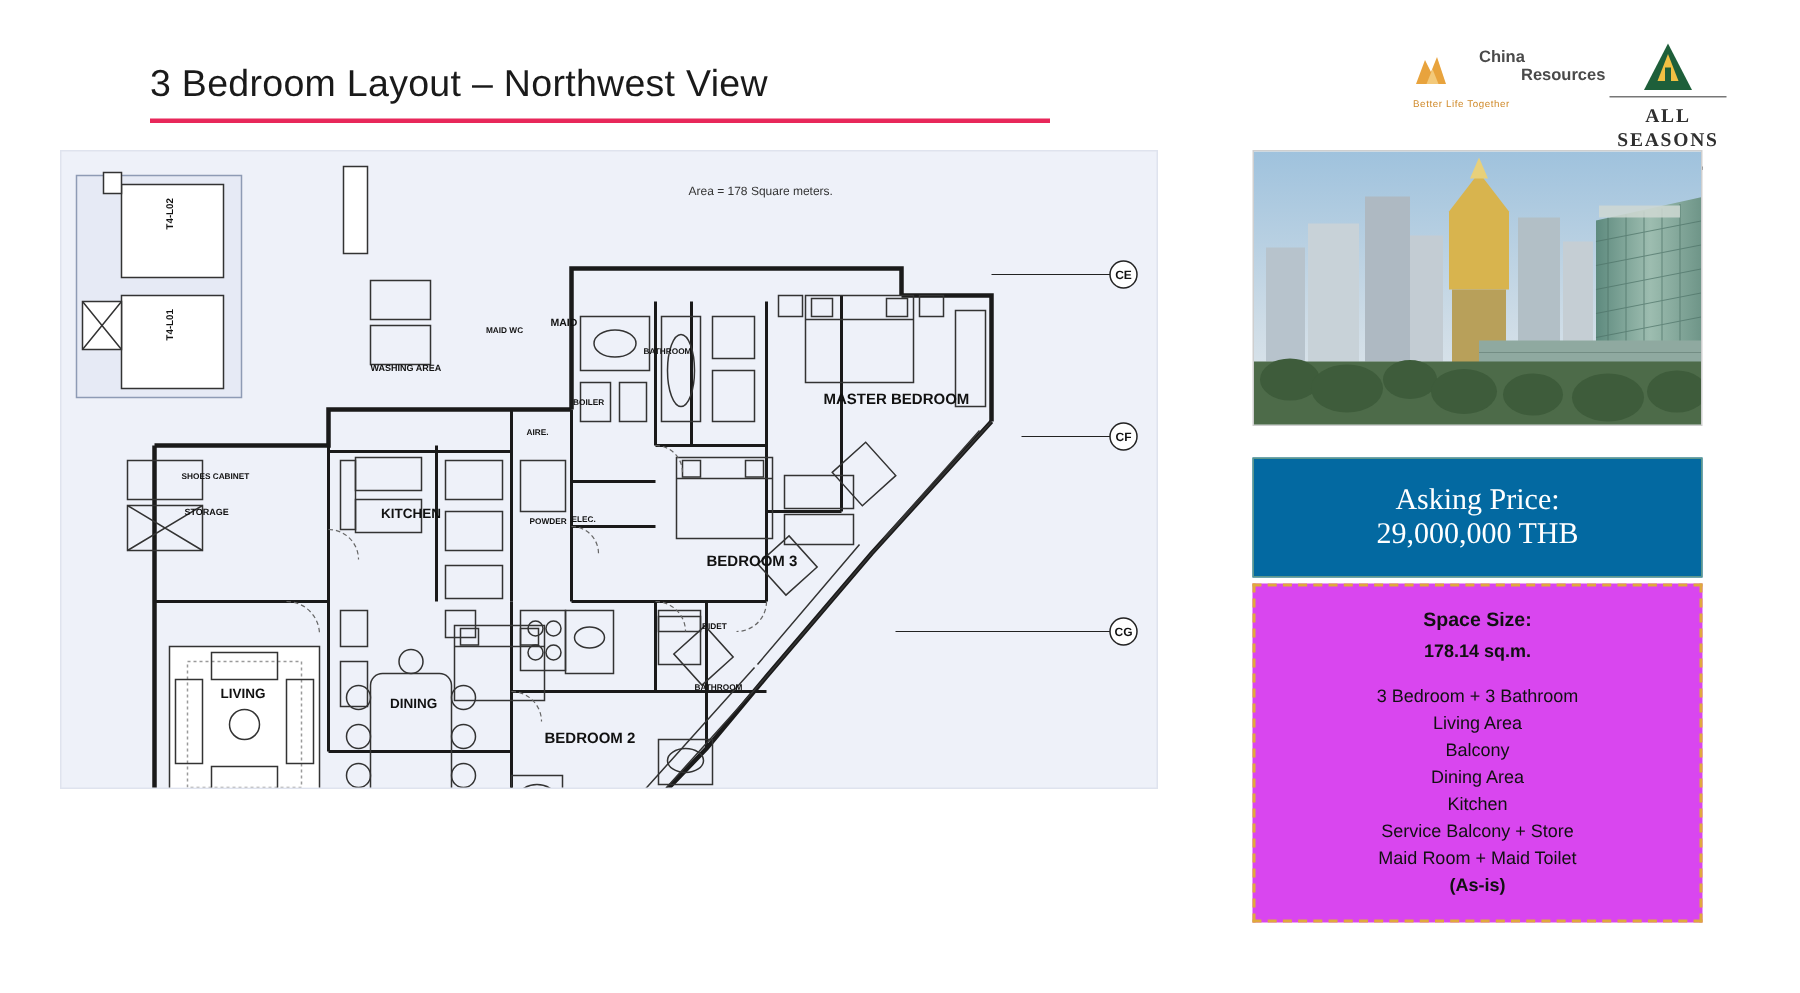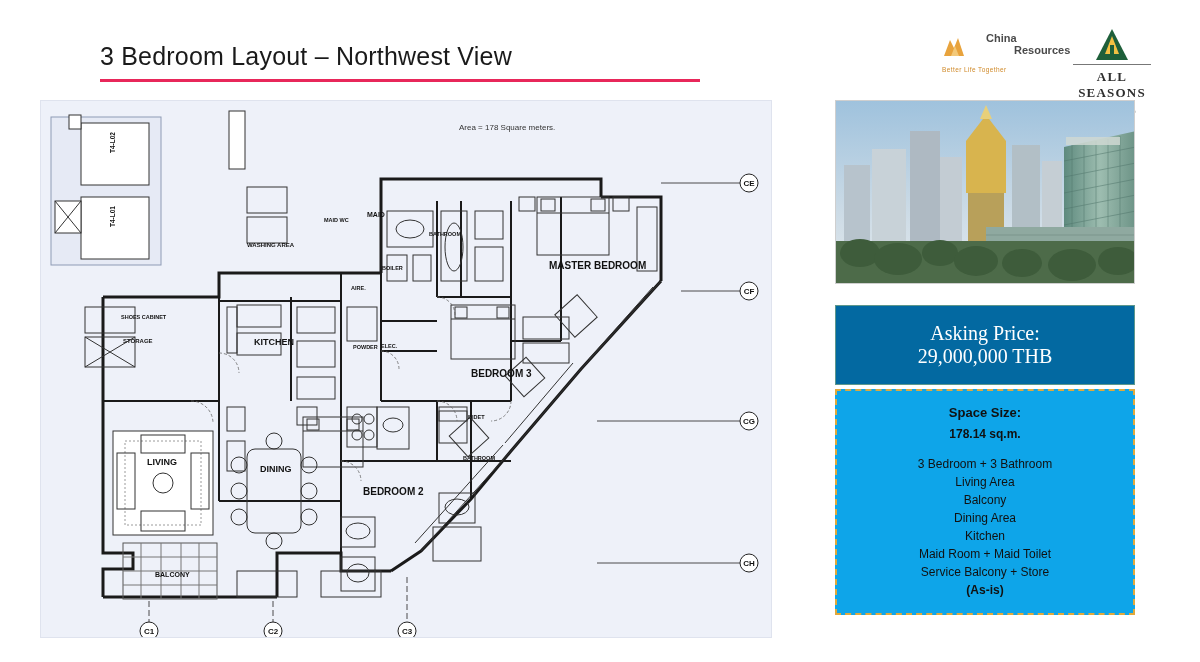--- a/index.html
+++ b/index.html
@@ -48,21 +48,21 @@
     width:38px; height:34px; margin:0 auto; position:relative;
   }
   .logo-asp-text {
     font-size:13px; letter-spacing:1.2px; color:#2f2f2f; margin-top:4px;
     font-family:"Liberation Serif", serif; font-weight:bold;
   }
   .logo-asp-rule { width:78px; height:1px; background:#777; margin:2px auto 0; }
 
   
   .plan-panel {
-    position:absolute; left:40px; top:100px; width:732px; height:538px;
+    position:absolute; left:40px; top:100px; width:732px; height:426px;
     background:#eef1f9; border:1px solid #dfe3ee;
     overflow:hidden;
   }
   .plan-area-note {
     position:absolute; left:418px; top:22px; font-size:8px; color:#333;
     white-space:nowrap;
   }
   .plan-svg { position:absolute; left:0; top:0; }
 
   .rm { font-family:"Liberation Sans", sans-serif; font-weight:bold; fill:#111; }
@@ -80,21 +80,21 @@
     background:#0369a1; color:#ffffff;
     display:flex; flex-direction:column; align-items:center; justify-content:center;
     font-family:"Liberation Serif", serif;
     border:1px solid #5d978c;
   }
   .price-box .p1 { font-size:20px; line-height:1.15; }
   .price-box .p2 { font-size:20px; line-height:1.15; }
 
   .details-box {
     position:absolute; left:835px; top:389px; width:300px; height:226px;
-    border:2px dashed #e0a93c; background:#0ea5e9;
+    border:2px dashed #e0a93c; background:#d946ef;
     padding-top:12px; text-align:center; color:#111;
   }
   .details-box .d-head { font-size:13px; font-weight:bold; line-height:1.5; }
   .details-box .d-sub { font-size:12px; font-weight:bold; margin-top:4px; }
   .details-box ul { list-style:none; margin:14px 0 11px; padding:0; }
   .details-box li { font-size:12px; line-height:1.5; }
   .details-box li.bold { font-weight:bold; }
 </style>
 </head>
 <body>
@@ -408,19 +408,19 @@
 
   <div class="details-box">
     <div class="d-head">Space Size:</div>
     <div class="d-sub">178.14 sq.m.</div>
     <ul>
       <li>3 Bedroom + 3 Bathroom</li>
       <li>Living Area</li>
       <li>Balcony</li>
       <li>Dining Area</li>
       <li>Kitchen</li>
+      <li>Service Balcony + Store</li>
       <li>Maid Room + Maid Toilet</li>
-      <li>Service Balcony + Store</li>
       <li class="bold">(As-is)</li>
     </ul>
   </div>
 
 </div>
 
 </body></html>

